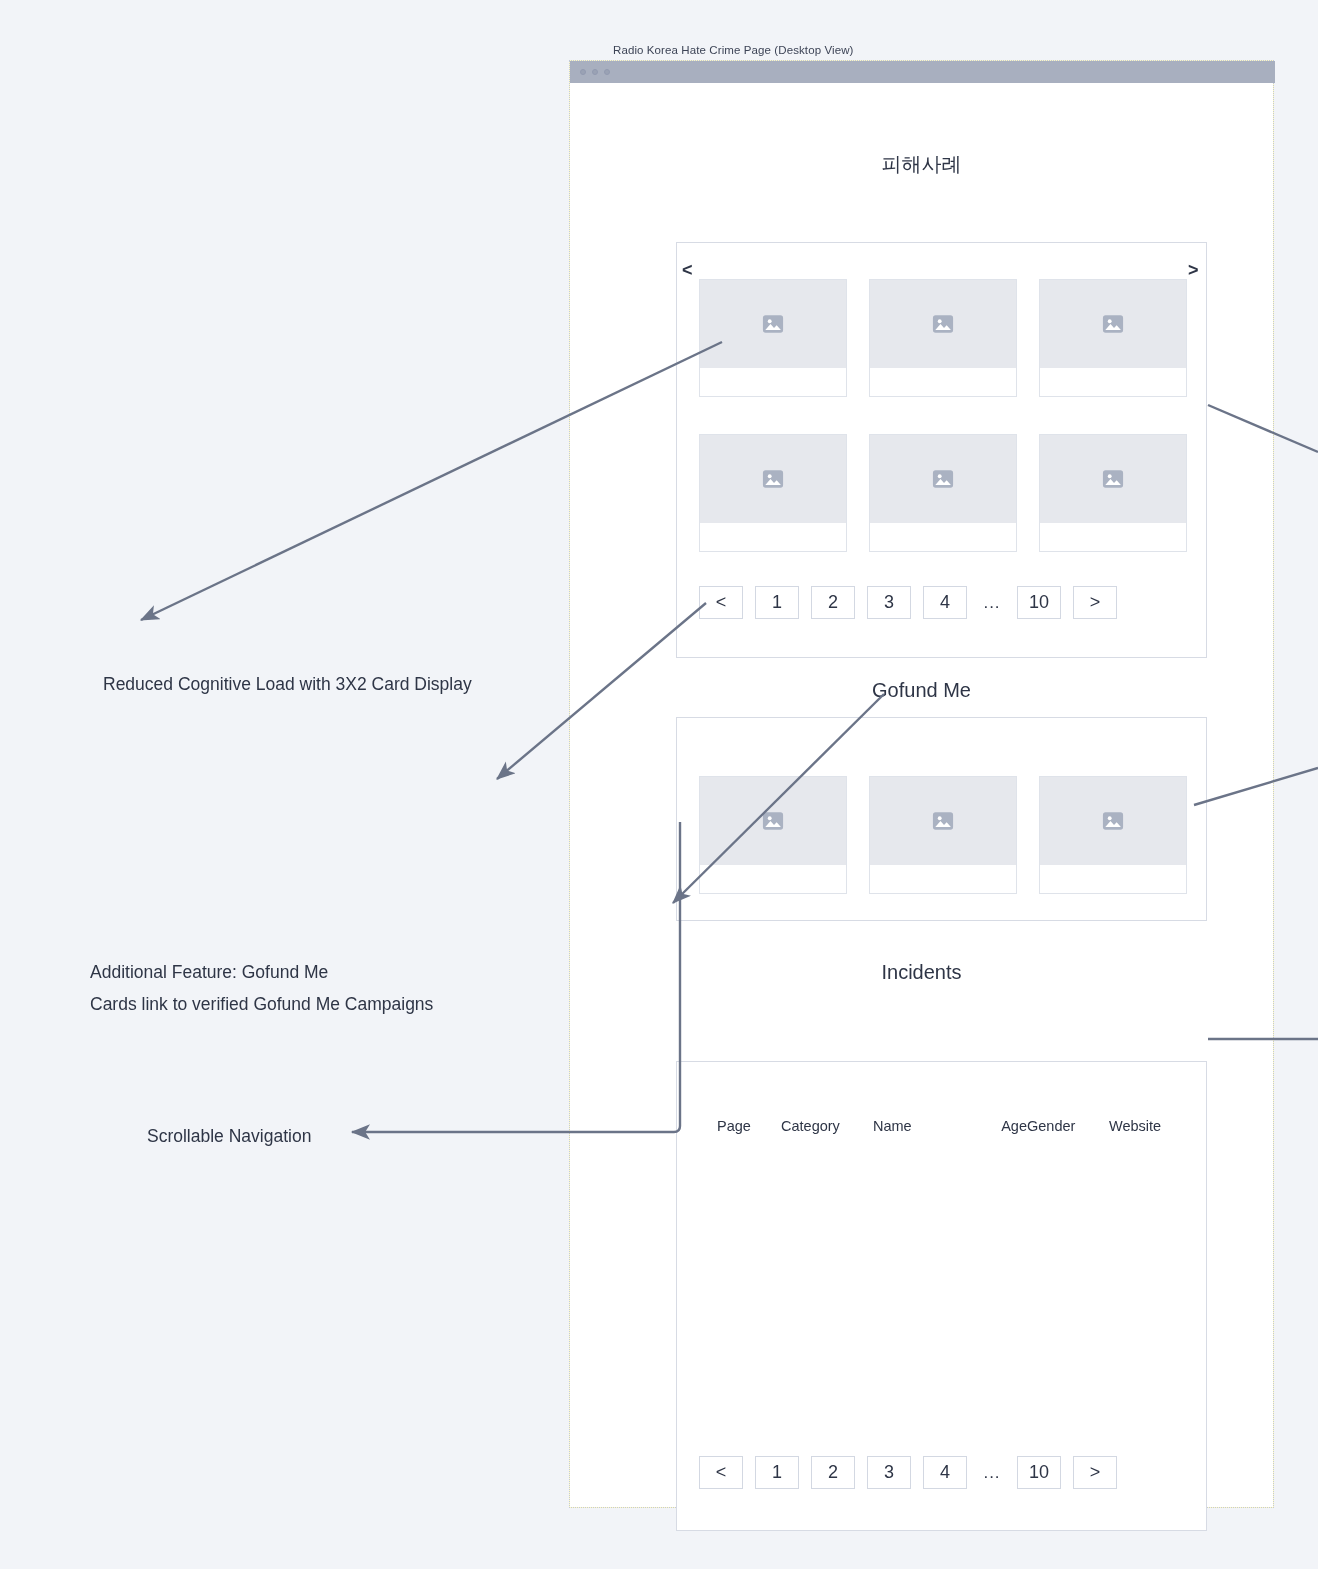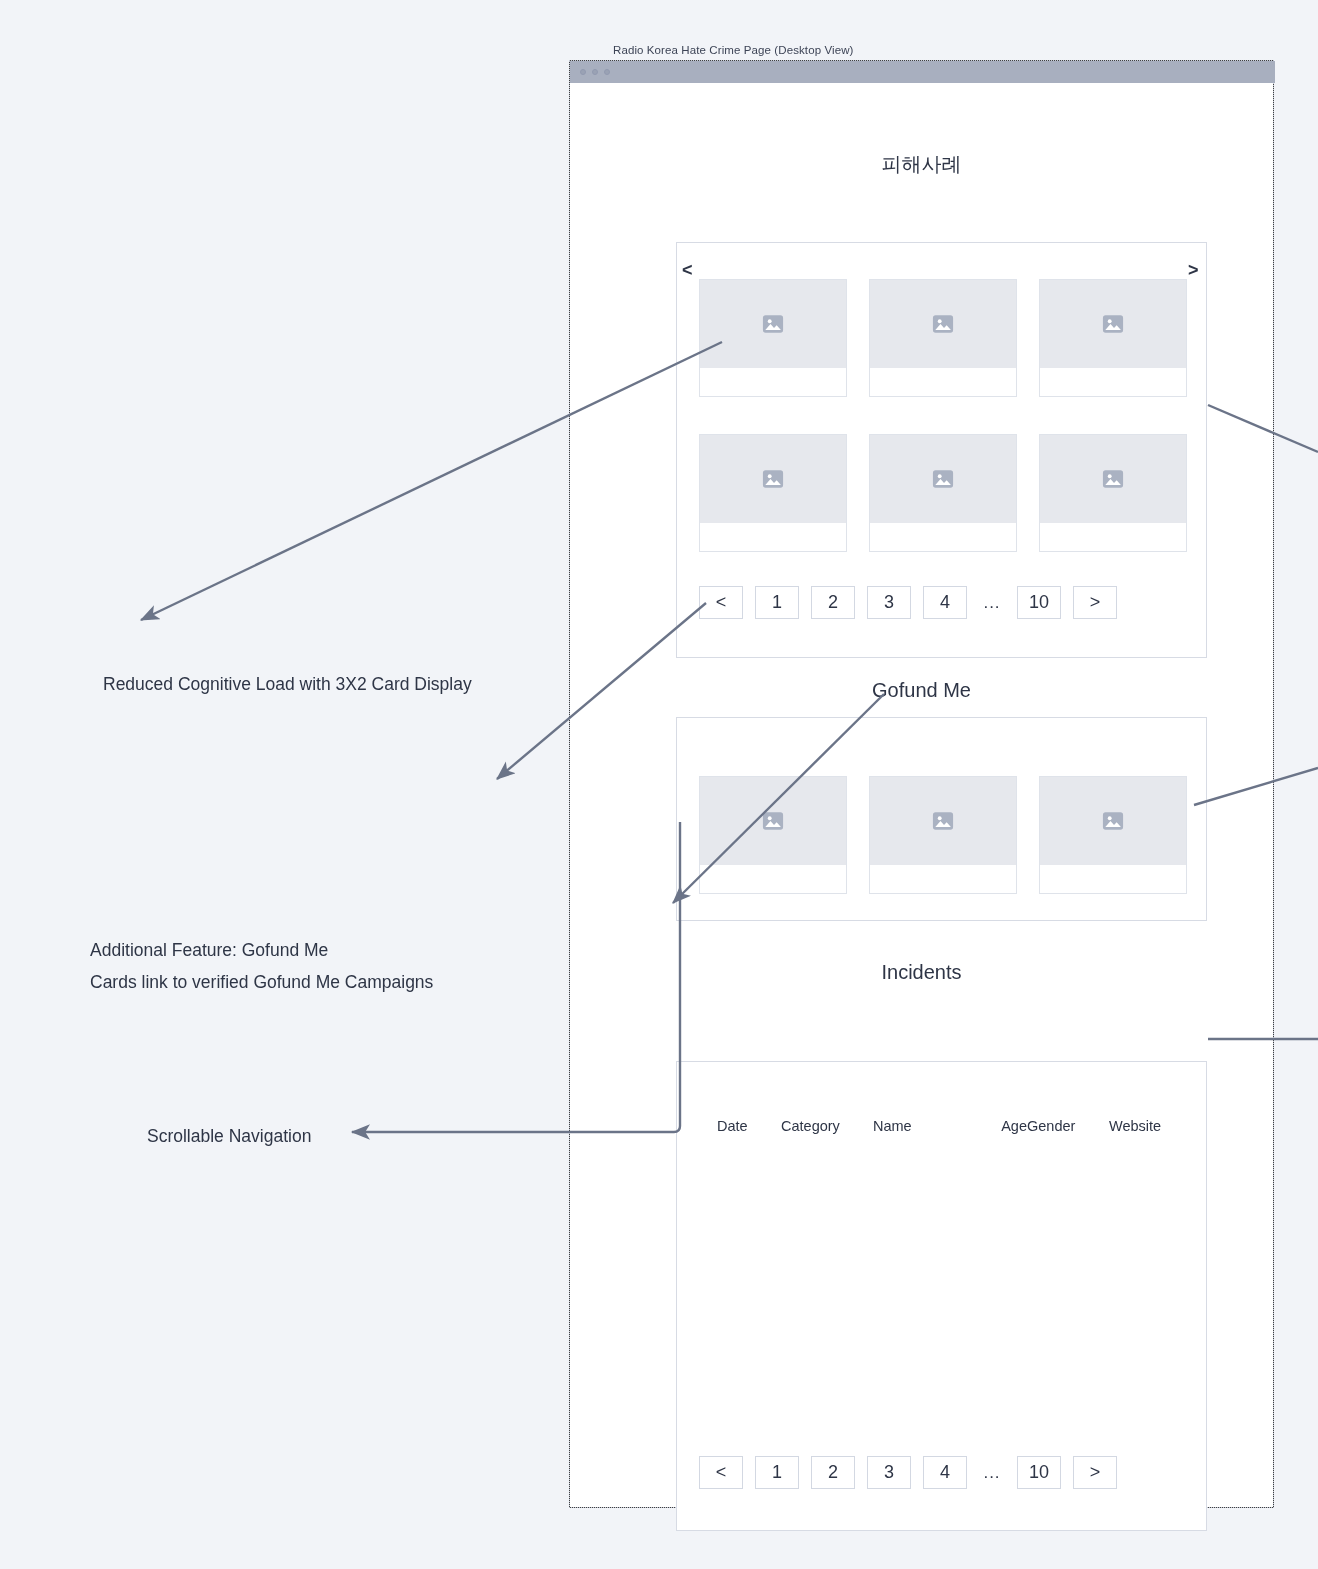--- a/index.html
+++ b/index.html
@@ -40,21 +40,21 @@
     white-space: nowrap;
     margin-left: 44px;
   }
 
   #browser-frame {
     position: absolute;
     left: 569px;
     top: 60px;
     width: 705px;
     height: 1448px;
-    background: #404040;
+    background: #fef9c3;
     border: 1px dotted #c3c9d6;
     z-index: 2;
   }
 
   #title-bar {
     position: absolute;
     left: 0; top: 0;
     width: 705px;
     height: 22px;
     background: #a8afbf;
@@ -216,21 +216,21 @@
   .annotation {
     position: absolute;
     color: #2e3546;
     font-size: 17.5px;
     line-height: 1.85;
     white-space: pre-line;
     z-index: 6;
   }
   #anno-cognitive  { left: 79px;  top: 668px; margin-left: 24px; }
   #anno-navigation { left: 110px; top: 790px; }
-  #anno-gofundme   { left: 90px;  top: 934px; }
+  #anno-gofundme   { left: 90px;  top: 956px; }
   #anno-scrollable { left: 110px; top: 1120px; margin-left: 37px; }
 </style>
 </head>
 <body>
 
 <div id="stage">
 
   <svg id="connectors" viewBox="0 0 1318 1569" xmlns="http://www.w3.org/2000/svg">
     <defs>
       <marker id="arrowhead" markerWidth="9" markerHeight="9" refX="7.5" refY="3.2" orient="auto">
@@ -379,21 +379,21 @@
         </div>
       </div>
 
       <div class="carousel-arrow" id="carousel-prev">&lt;</div>
       <div class="carousel-arrow" id="carousel-next">&gt;</div>
 
       <div class="section-heading" id="heading-incidents">Incidents</div>
 
       <div class="panel" id="panel-table">
         <div id="table-header">
-          <div class="th c-date">Date</div>
+          <div class="th c-date">Page</div>
           <div class="th c-category">Category</div>
           <div class="th c-name">Name</div>
           <div class="th c-age">Age</div>
           <div class="th c-gender">Gender</div>
           <div class="th c-website">Website</div>
         </div>
 
         <div class="pagination" id="pagination-table">
           <div class="page-btn">&lt;</div>
           <div class="page-btn">1</div>

